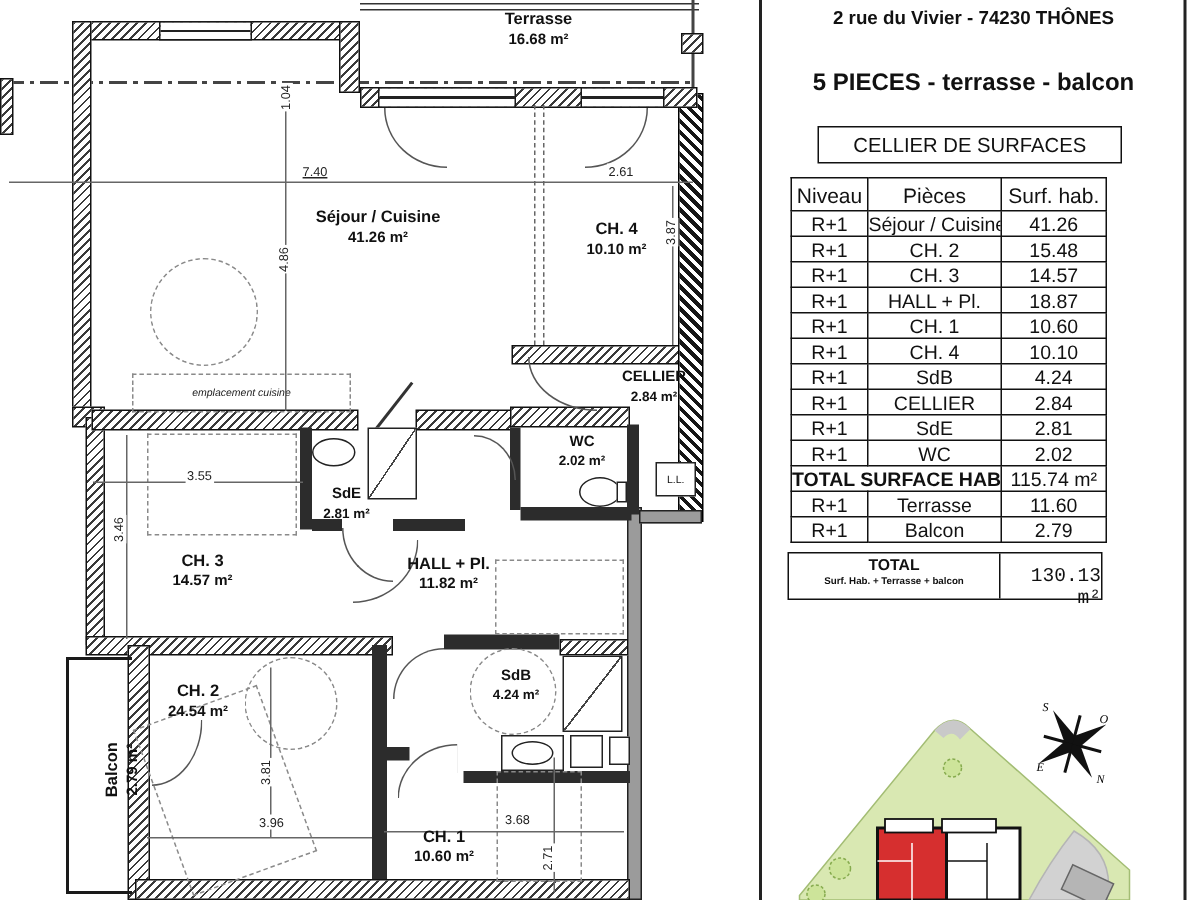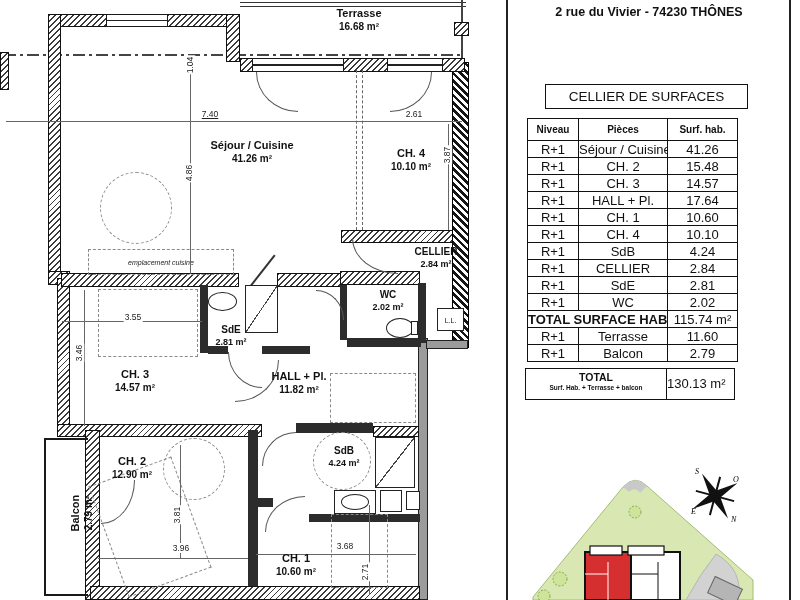--- a/index.html
+++ b/index.html
@@ -33,28 +33,28 @@
   .ell{border:1.5px solid #222;border-radius:50%;background:#fff;}
   
   .panel-line{background:#222;}
   .addr{font-weight:bold;font-size:12.5px;text-align:center;}
   .apt{font-weight:bold;font-size:17px;text-align:center;letter-spacing:.3px;}
   .sub{font-weight:bold;font-size:16px;text-align:center;}
   .tbox{border:1.4px solid #111;font-size:13.5px;text-align:center;padding:4px 0;}
   table.surf{border-collapse:collapse;width:210px;table-layout:fixed;}
   table.surf td,table.surf th{border:1px solid #111;font-size:13px;text-align:center;padding:0;height:16px;
       overflow:hidden;white-space:nowrap;}
-  table.surf th{font-weight:bold;font-size:10px;height:21px;}
+  table.surf th{font-weight:normal;font-size:14px;height:21px;}
   table.surf{border:1.6px solid #111;}
   td.tot{font-weight:bold;font-size:8px;}
   .totbox{display:flex;border:1.4px solid #111;width:210px;height:32px;}
   .totbox .l{width:140px;border-right:1.2px solid #111;text-align:center;padding-top:3px;}
   .totbox .l .t1{font-weight:bold;font-size:10.5px;line-height:1;}
   .totbox .l .t2{font-weight:bold;font-size:6.5px;line-height:1.6;}
-  .totbox .r{flex:1;text-align:left;font-size:13px;padding-top:7px;}
+  .totbox .r{flex:1;text-align:right;font-size:13px;padding-top:7px;font-family:Liberation Mono, monospace;}
   table.gar{border-collapse:collapse;width:140px;table-layout:fixed;border:1.4px solid #111;}
   table.gar td{border:1px solid #111;font-size:11px;text-align:center;height:15px;padding:0;}
 </style>
 </head>
 <body>
 
 <div id="stage">
 
   <div class="abs" style="left:0;top:0;width:505px;height:600px;">
 
@@ -181,40 +181,41 @@
     <div class="abs rlabel" style="left:135px;top:368px;">
       <div class="rname">CH. 3</div>
       <div class="rarea">14.57 m²</div>
       </div>
     <div class="abs rlabel" style="left:299px;top:370px;">
       <div class="rname">HALL + Pl.</div>
       <div class="rarea">11.82 m²</div>
       </div>
     <div class="abs rlabel" style="left:132px;top:455px;">
       <div class="rname">CH. 2</div>
-      <div class="rarea">12.90 m²</div>
+      <div class="rarea">24.54 m²</div>
       </div>
     <div class="abs rlabel" style="left:64px;top:500px;transform:rotate(-90deg);">
       <div class="rname">Balcon</div>
       <div class="rarea">2.79 m²</div>
       </div>
     <div class="abs rlabel small" style="left:344px;top:445px;">
       <div class="rname">SdB</div>
       <div class="rarea">4.24 m²</div>
       </div>
     <div class="abs rlabel" style="left:296px;top:552px;">
       <div class="rname">CH. 1</div>
       <div class="rarea">10.60 m²</div>
       </div>
   </div>
 
   <div class="abs panel-line" style="left:506px;top:0;width:1.5px;height:600px;"></div>
   <div class="abs panel-line" style="left:789px;top:0;width:2px;height:600px;"></div>
 
   <div class="abs addr" style="left:510px;top:5px;width:278px;">2 rue du Vivier - 74230 THÔNES</div>
+  <div class="abs sub" style="left:510px;top:47px;width:278px;">5 PIECES - terrasse - balcon</div>
   <div class="abs tbox" style="left:545px;top:84px;width:203px;">CELLIER DE SURFACES</div>
 
   <table class="surf abs" style="left:527px;top:118px;">
     <colgroup>
         <col style="width:51px">
         <col style="width:89px">
         <col style="width:70px">
       </colgroup>
     <thead>
       <tr>
@@ -235,21 +236,21 @@
           <td>15.48</td>
         </tr>
         <tr>
           <td>R+1</td>
           <td>CH. 3</td>
           <td>14.57</td>
         </tr>
         <tr>
           <td>R+1</td>
           <td>HALL + Pl.</td>
-          <td>17.64</td>
+          <td>18.87</td>
         </tr>
         <tr>
           <td>R+1</td>
           <td>CH. 1</td>
           <td>10.60</td>
         </tr>
         <tr>
           <td>R+1</td>
           <td>CH. 4</td>
           <td>10.10</td>

